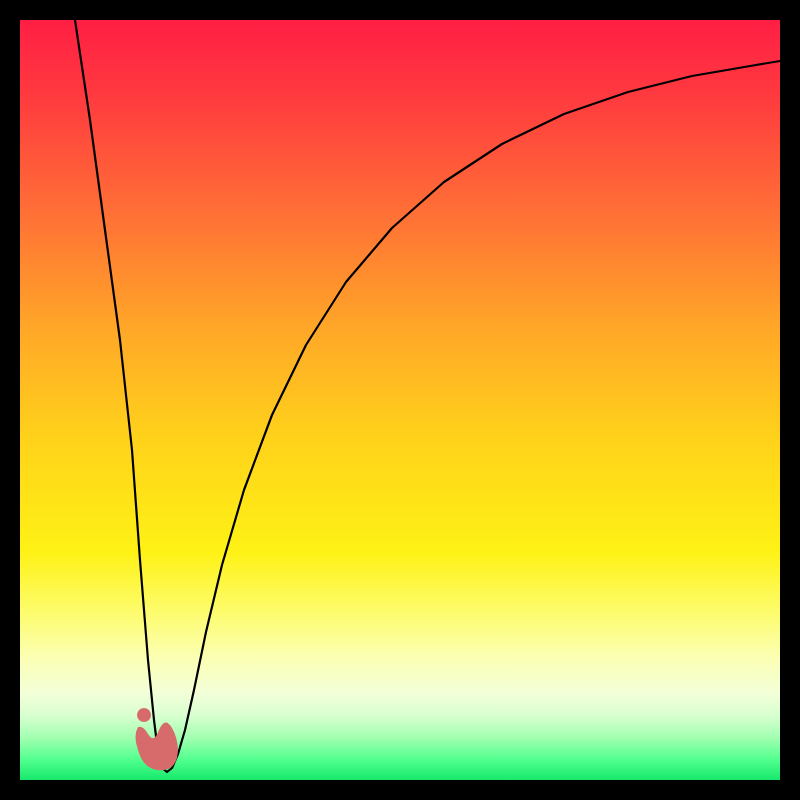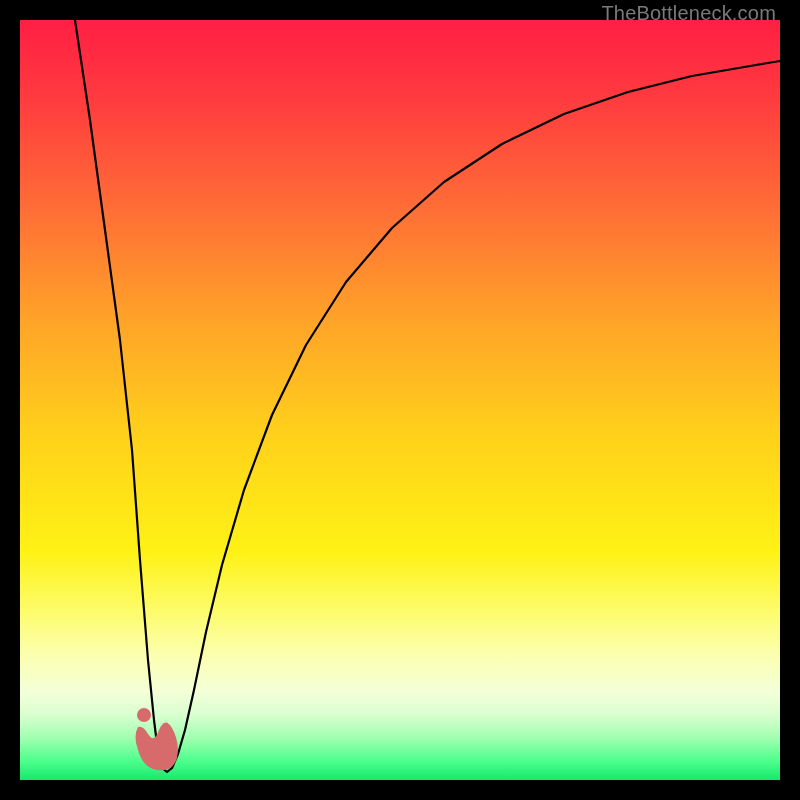--- a/index.html
+++ b/index.html
@@ -75,15 +75,14 @@
       <path fill="none" stroke="#000000" stroke-width="2.2" stroke-linecap="round" stroke-linejoin="round" d="M55,0 L70,100 L85,210 L100,320 L112,430 L120,540 L128,640 L134,700 L138,732 L142,748 L147,752 L152,748 L158,734 L165,710 L174,670 L186,612 L202,545 L224,470 L252,395 L286,325 L326,262 L372,208 L424,162 L482,124 L544,94 L608,72 L672,56 L736,45 L760,41"></path>
 
       <g fill="#d76b6b">
         <circle cy="695" r="7" cx="124"></circle>
         <path d="M118,707 Q113,716 118,730 Q123,748 137,750 Q153,752 157,738 Q160,722 152,708 Q145,696 139,710 Q134,724 128,714 Q123,705 118,707 Z" fill="#d76b6b"></path>
       </g>
     </svg>
 
   </div>
 
-  <div class="watermark">TheBottleneck.com</div>
 
 </div>
 
 </body></html>

